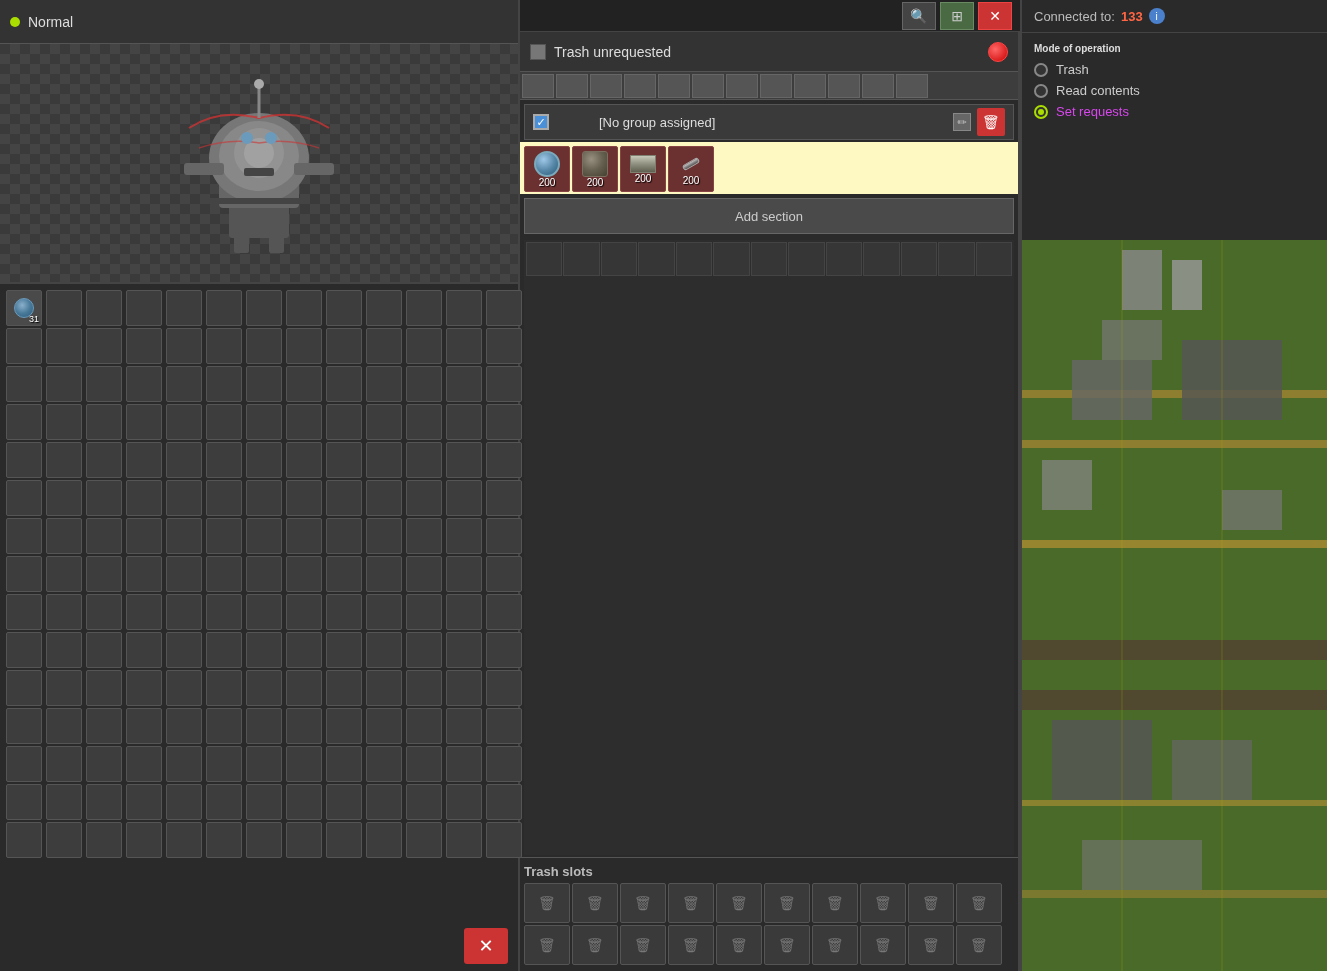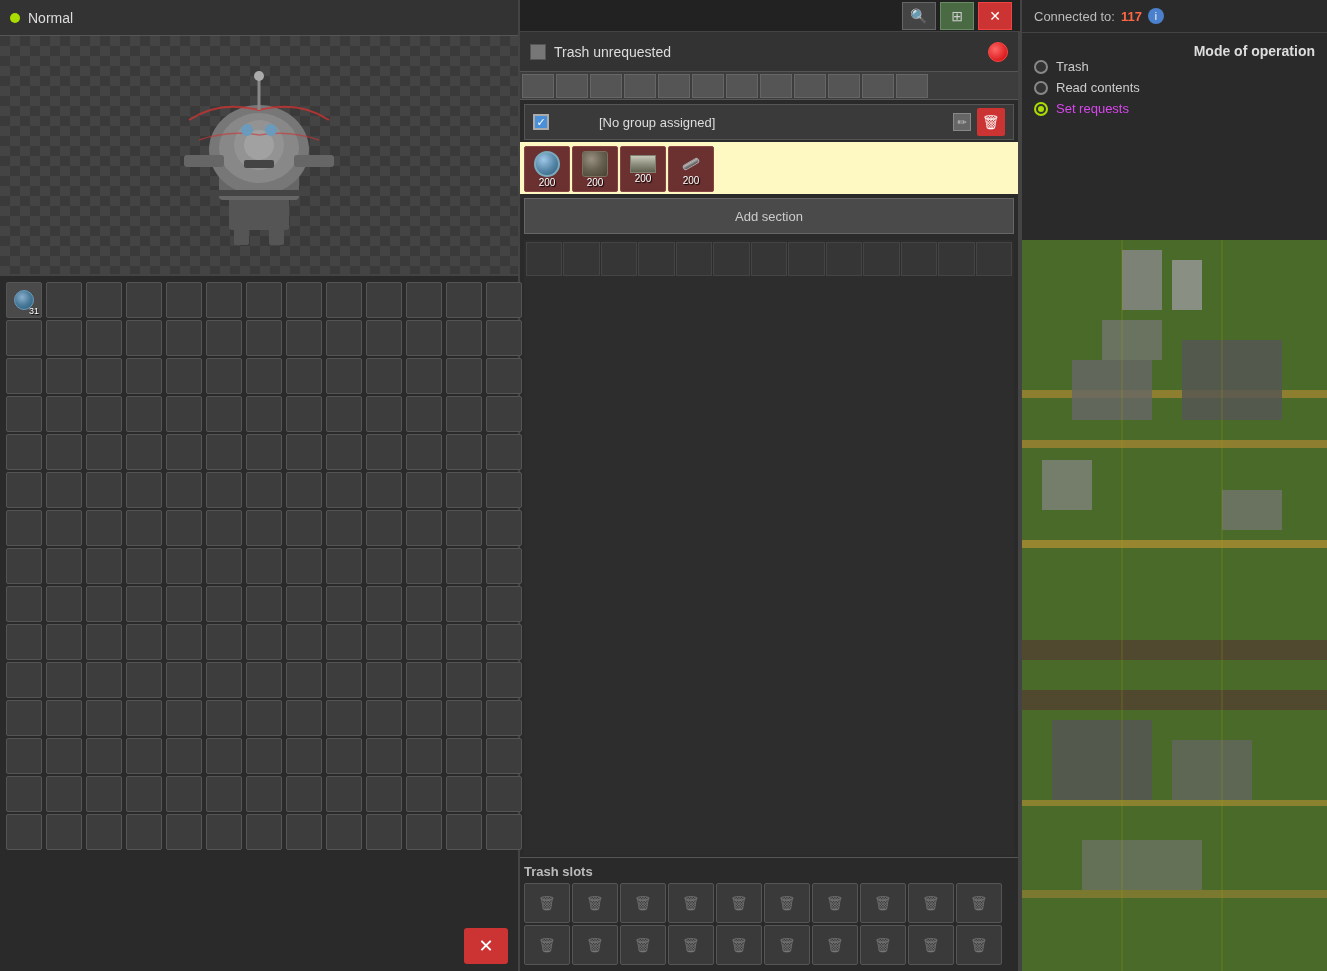--- a/index.html
+++ b/index.html
@@ -17,21 +17,21 @@
     .left-panel {
       width: 520px;
       background: #2a2a2a;
       border-right: 2px solid #444;
       display: flex;
       flex-direction: column;
       flex-shrink: 0;
     }
 
     .status-bar {
-      height: 36px;
+      height: 44px;
       background: #333;
       display: flex;
       align-items: center;
       padding: 0 10px;
       gap: 8px;
       border-bottom: 1px solid #555;
     }
 
     .status-dot {
       width: 10px;
@@ -375,23 +375,23 @@
       justify-content: center;
       cursor: pointer;
     }
 
     .mode-section {
       padding: 10px 12px;
     }
 
     .mode-title {
       color: #ddd;
-      font-size: 14px;
+      font-size: 10px;
       font-weight: bold;
-      text-align: right;
+      margin-bottom: 8px;
     }
 
     .radio-row {
       display: flex;
       align-items: center;
       gap: 8px;
       margin-bottom: 6px;
       cursor: pointer;
     }
 
@@ -828,21 +828,21 @@
         <div class="trash-slot">🗑</div>
       </div>
     </div>
   </div>
 
   <div class="right-panel" style="position:absolute;left:1020px;top:0;width:307px;height:971px;background:#2a2a2a;border-left:2px solid #444;z-index:5;">
 
 
     <div class="connected-row">
       <span class="connected-label">Connected to:</span>
-      <span class="connected-count">117</span>
+      <span class="connected-count">133</span>
       <div class="info-icon">i</div>
     </div>
 
     <div class="mode-section">
       <div class="mode-title">Mode of operation</div>
 
       <div class="radio-row">
         <div class="radio-outer">
         </div>
         <span class="radio-label">Trash</span>

